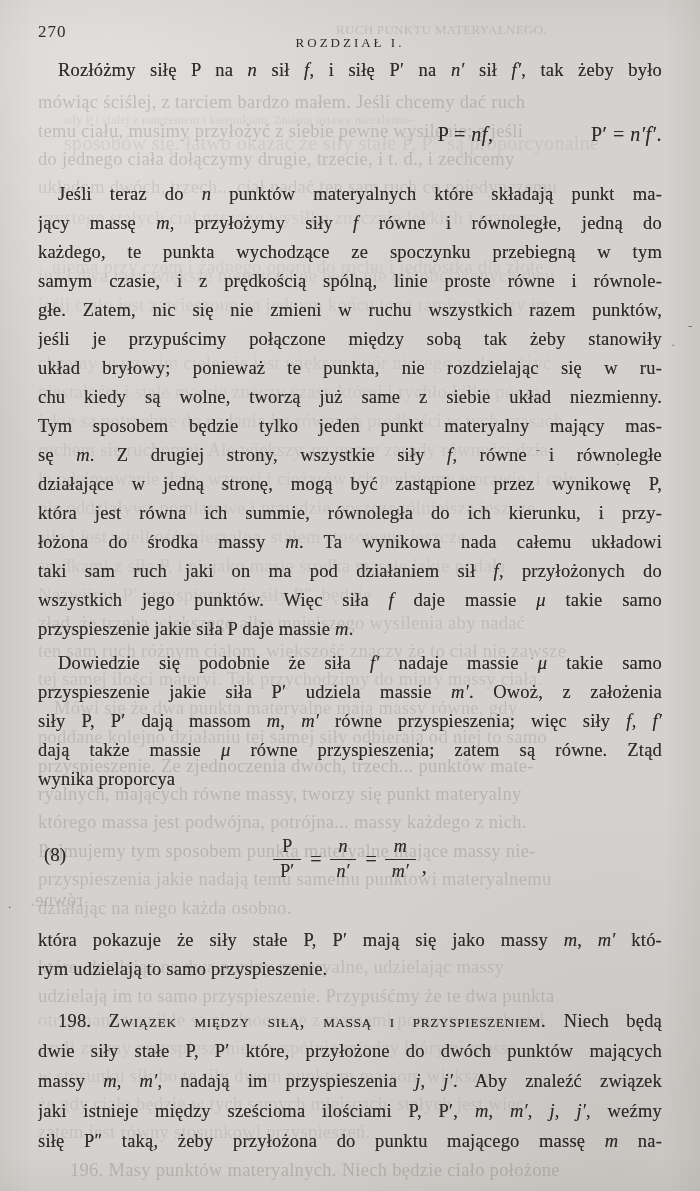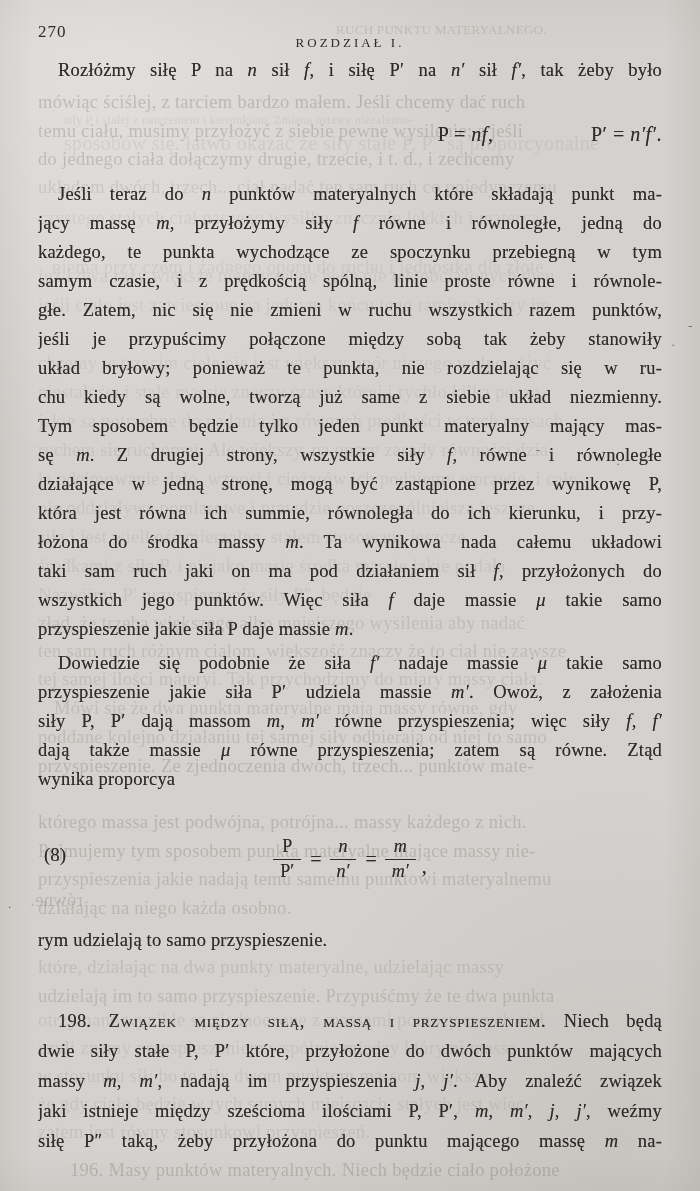--- a/index.html
+++ b/index.html
@@ -86,20 +86,21 @@
     <div class="ghost" style="left: 38px; top: 498px; opacity: 0.12;">nie oddziaływa pomiarowe i prawdzie poszczególniejszą jeszcze</div>
     <div class="ghost" style="left: 38px; top: 527px; opacity: 0.12;">siła i jest wielkość mierzalna, stałem stosowaną jeszcze</div>
     <div class="ghost" style="left: 38px; top: 556px; opacity: 0.13;">środkami z siłą P, i niejako masie środka massie jakie podała</div>
     <div class="ghost" style="left: 38px; top: 585px; opacity: 0.13;">Nazwijmy P′ przyspieszenie siły P″, będzie</div>
     <div class="ghost" style="left: 38px; top: 613px; opacity: 0.2;">złąd, że trzeba większego albo mniejszego wysilenia aby nadać</div>
     <div class="ghost" style="left: 38px; top: 641px; opacity: 0.2;">ten sam ruch różnym ciałom, większość znaczy że to ciał nie zawsze</div>
     <div class="ghost" style="left: 38px; top: 669px; opacity: 0.18;">tej samej ilości materyi. Tak przychodzimy do miary massy ciała.</div>
     <div class="ghost" style="left: 38px; top: 698px; opacity: 0.2; margin-left: 16px;">Mówi się że dwa punkta materyalne mają massy równe, gdy</div>
     <div class="ghost" style="left: 38px; top: 727px; opacity: 0.22;">poddane kolejno działaniu tej samej siły odbierają od niej to samo</div>
     <div class="ghost" style="left: 38px; top: 756px; opacity: 0.28;">przyspieszenie. Ze zjednoczenia dwóch, trzech... punktów mate-</div>
+    <div class="ghost" style="left: 38px; top: 784px; opacity: 0.28;">ryalnych, mających równe massy, tworzy się punkt materyalny</div>
     <div class="ghost" style="left: 38px; top: 812px; opacity: 0.28;">którego massa jest podwójna, potrójna... massy każdego z nich.</div>
     <div class="ghost" style="left: 38px; top: 841px; opacity: 0.28;">Pojmujemy tym sposobem punkta materyalne mające massy nie-</div>
     <div class="ghost" style="left: 38px; top: 869px; opacity: 0.25;">przyspieszenia jakie nadają temu samemu punktowi materyalnemu</div>
     <div class="ghost" style="left: 38px; top: 898px; opacity: 0.25;">działając na niego każda osobno.</div>
     <div class="ghost mir" style="left: 30px; top: 890px; opacity: 0.28;">równe.</div>
     <div class="ghost" style="left: 38px; top: 957px; opacity: 0.2;">które, działając na dwa punkty materyalne, udzielając massy</div>
     <div class="ghost" style="left: 38px; top: 986px; opacity: 0.25;">udzielają im to samo przyspieszenie. Przypuśćmy że te dwa punkta</div>
     <div class="ghost" style="left: 38px; top: 1010px; opacity: 0.14;">otrzymane wynikłe są zjednoczone z massami pomocy swych ciał</div>
     <div class="ghost" style="left: 38px; top: 1038px; opacity: 0.13;">czyli znamy przyspieszeniem wspólnie między którymi massą</div>
     <div class="ghost" style="left: 38px; top: 1066px; opacity: 0.14;">w stosunku sił; bo te siły dwom punktom massom większe</div>
@@ -168,20 +169,21 @@
     </span>
     <span class="eqsign">=</span>
     <span class="frac it">
       <span class="num">m</span>
       <span class="den">m′</span>
     </span>
     <span class="eqcomma">,</span>
   </div>
 
   <div class="block" style="top:926px">
+      <div class="line"><span>która pokazuje że siły stałe P, P′ mają się jako massy </span><span class="it">m</span><span>, </span><span class="it">m′</span><span> któ-</span></div>
       <div class="line noj"><span>rym udzielają to samo przyspieszenie.</span></div>
     </div>
 
   <div class="block b198" style="top:1006px">
       <div class="line ind"><span>198. </span><span class="sc">Związek między siłą, massą i przyspieszeniem.</span><span> Niech będą</span></div>
       <div class="line"><span>dwie siły stałe P, P′ które, przyłożone do dwóch punktów mających</span></div>
       <div class="line"><span>massy </span><span class="it">m</span><span>, </span><span class="it">m′</span><span>, nadają im przyspieszenia </span><span class="it">j</span><span>, </span><span class="it">j′</span><span>. Aby znaleźć związek</span></div>
       <div class="line"><span>jaki istnieje między sześcioma ilościami P, P′, </span><span class="it">m</span><span>, </span><span class="it">m′</span><span>, </span><span class="it">j</span><span>, </span><span class="it">j′</span><span>, weźmy</span></div>
       <div class="line"><span>siłę P″ taką, żeby przyłożona do punktu mającego massę </span><span class="it">m</span><span> na-</span></div>
     </div>

